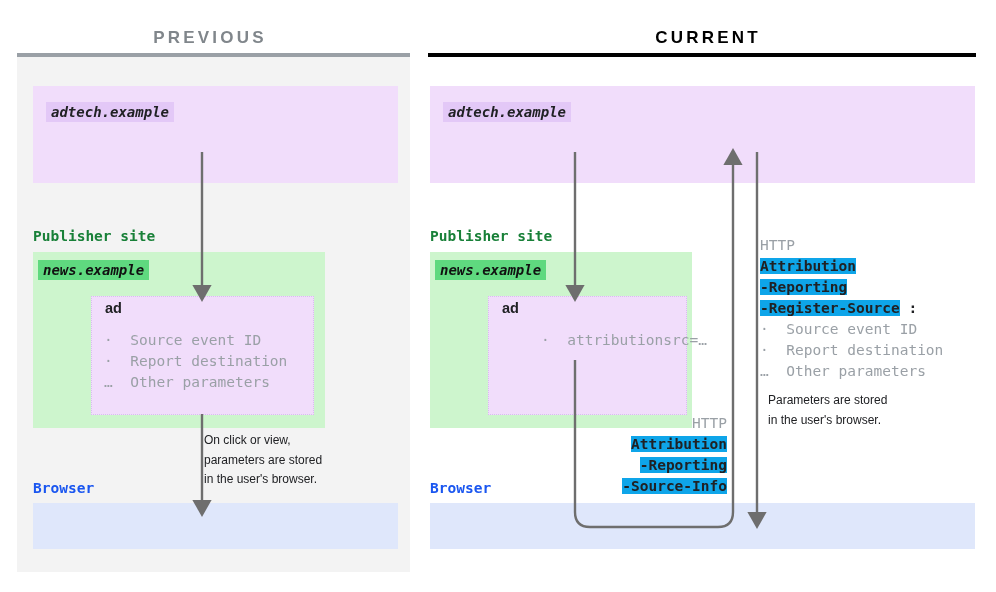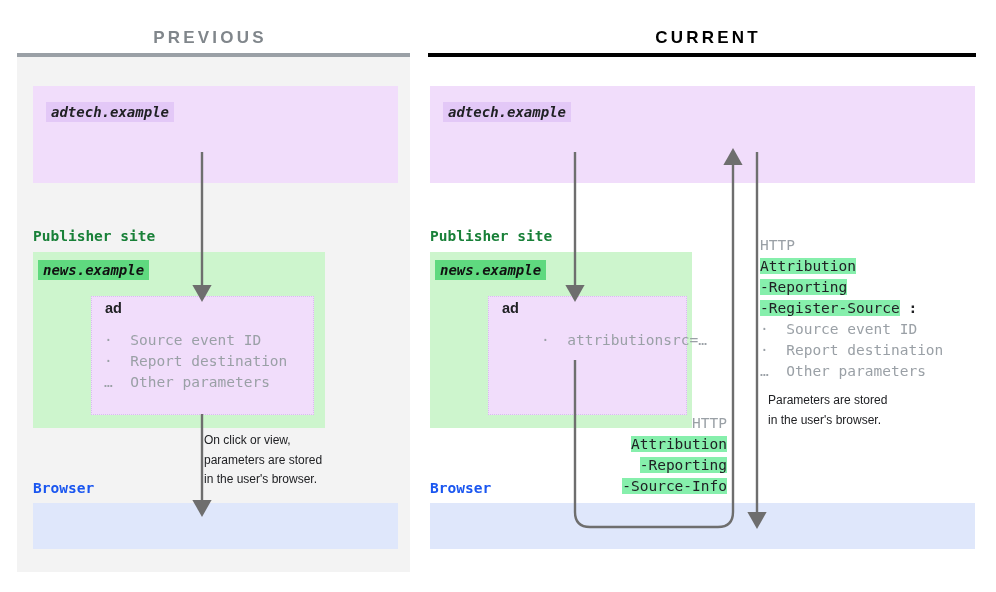--- a/index.html
+++ b/index.html
@@ -41,21 +41,21 @@
             font-size:14.5px;font-weight:bold;color:#202124;}
   .ad-params{position:absolute;font-family:"DejaVu Sans Mono","Liberation Mono",monospace;
              font-size:14.5px;color:#9aa0a6;line-height:21px;white-space:pre;}
 
   .note{position:absolute;font-family:"Liberation Sans",sans-serif;
         font-size:12px;color:#202124;line-height:19.5px;white-space:pre-line;}
 
   .http-block{position:absolute;font-family:"DejaVu Sans Mono","Liberation Mono",monospace;
               font-size:14.5px;line-height:21px;}
   .http-word{color:#9aa0a6;}
-  .hdr{background:#86efac;color:#202124;font-weight:normal;}
+  .hdr{background:#0ea5e9;color:#202124;font-weight:bold;}
   .hdr-colon{color:#202124;font-weight:bold;}
   .http-params{color:#9aa0a6;white-space:pre;}
 
   svg.arrows{position:absolute;left:0;top:0;width:996px;height:592px;
              pointer-events:none;overflow:visible;}
 </style>
 </head>
 <body>
 
 <div class="panel" id="panel-previous">

